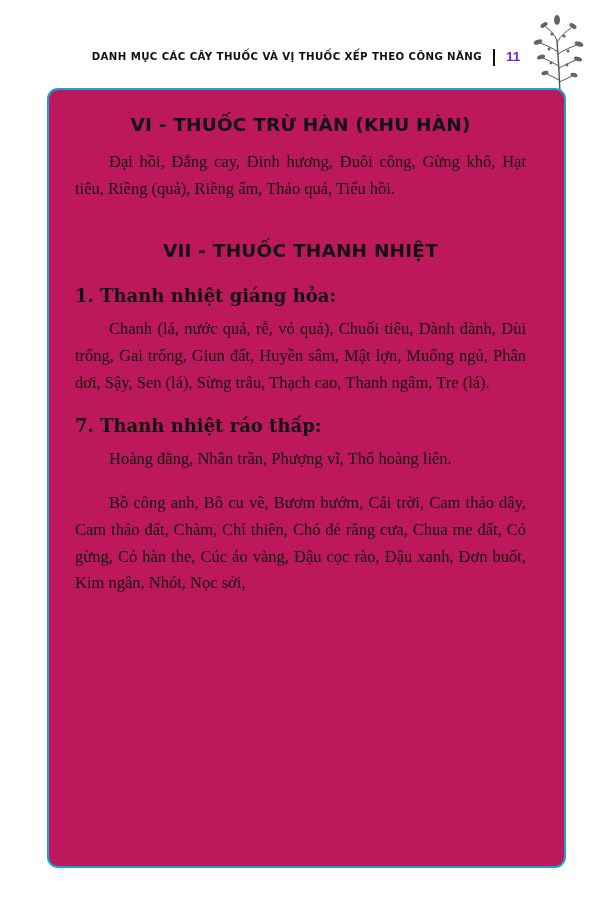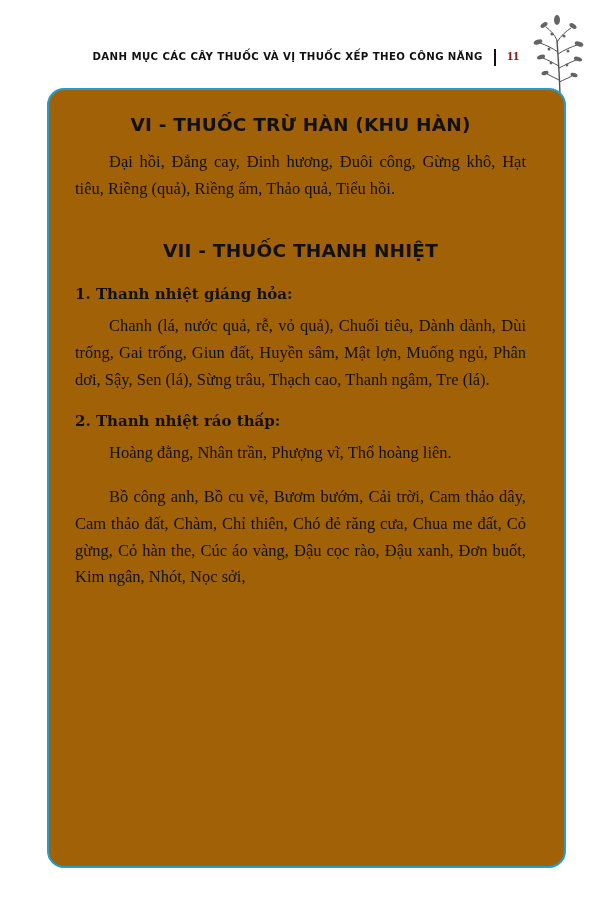--- a/index.html
+++ b/index.html
@@ -45,46 +45,46 @@
   .header-sep {
     display: inline-block;
     width: 2px;
     height: 17px;
     background: #111111;
     margin: 0 11px;
     position: relative;
     top: 1px;
   }
   .header-page {
-    font-family: Liberation Serif, serif;
+    font-family: Liberation Sans, sans-serif;
     font-weight: bold;
     font-size: 13.5px;
-    color: #7f1d1d;
+    color: #6d28d9;
   }
 
   
   .plant {
     position: absolute;
     top: 8px;
     right: 18px;
     width: 70px;
     height: 95px;
     opacity: 0.85;
   }
 
   
   .content-box {
     position: absolute;
     left: 47px;
     top: 88px;
     width: 519px;
     height: 780px;
-    background: #a16207;
+    background: #be185d;
     border: 2px solid #1f9fd0;
-    border-radius: 17px;
+    border-radius: 11px;
     box-sizing: border-box;
     padding: 18px 38px 10px 26px;
     overflow: hidden;
   }
 
   .sec-title {
     text-align: center;
     font-family: "DejaVu Sans", sans-serif;
     font-weight: bold;
     font-size: 18.5px;
@@ -104,21 +104,21 @@
     color: #111111;
     text-align: justify;
     text-indent: 34px;
     margin: 9px 0 16px 0;
     hyphens: none;
   }
 
   .sub-head {
     font-family: "DejaVu Serif", serif;
     font-weight: bold;
-    font-size: 15px;
+    font-size: 18px;
     color: #111111;
     margin: 0 0 10px 0;
     text-indent: 0;
   }
   .sub-head + .para {
     margin-bottom: 18px;
   }
 
   .last-para {
     margin-bottom: 0;
@@ -171,20 +171,20 @@
   <div class="content-box">
 
     <h2 class="sec-title">VI - THUỐC TRỪ HÀN (KHU HÀN)</h2>
     <p class="para">Đại hồi, Đắng cay, Đinh hương, Đuôi công, Gừng khô, Hạt tiêu, Riềng (quả), Riềng ấm, Thảo quả, Tiểu hồi.</p>
 
     <h2 class="sec-title second">VII - THUỐC THANH NHIỆT</h2>
 
     <h3 class="sub-head">1. Thanh nhiệt giáng hỏa:</h3>
     <p class="para">Chanh (lá, nước quả, rễ, vỏ quả), Chuối tiêu, Dành dành, Dùi trống, Gai trống, Giun đất, Huyền sâm, Mật lợn, Muống ngủ, Phân dơi, Sậy, Sen (lá), Sừng trâu, Thạch cao, Thanh ngâm, Tre (lá).</p>
 
-    <h3 class="sub-head">2. Thanh nhiệt ráo thấp:</h3>
+    <h3 class="sub-head">7. Thanh nhiệt ráo thấp:</h3>
     <p class="para">Hoàng đằng, Nhân trần, Phượng vĩ, Thổ hoàng liên.</p>
 
 
     <p class="para last-para">Bồ công anh, Bồ cu vẽ, Bươm bướm, Cải trời, Cam thảo dây, Cam thảo đất, Chàm, Chỉ thiên, Chó đẻ răng cưa, Chua me đất, Cỏ gừng, Cỏ hàn the, Cúc áo vàng, Đậu cọc rào, Đậu xanh, Đơn buốt, Kim ngân, Nhót, Nọc sởi,</p>
 
   </div>
 </div>
 
 </body></html>

